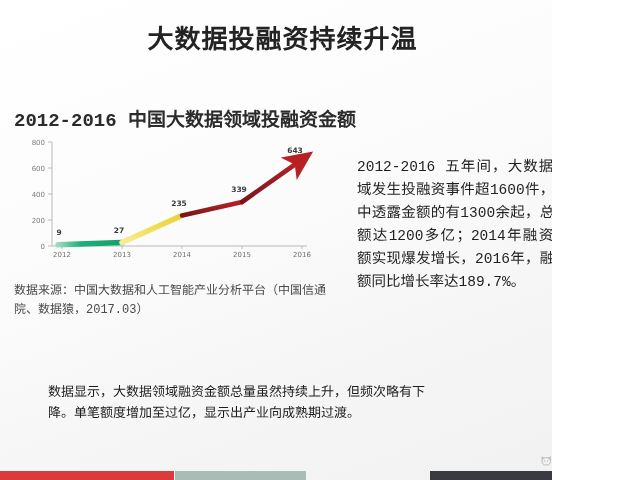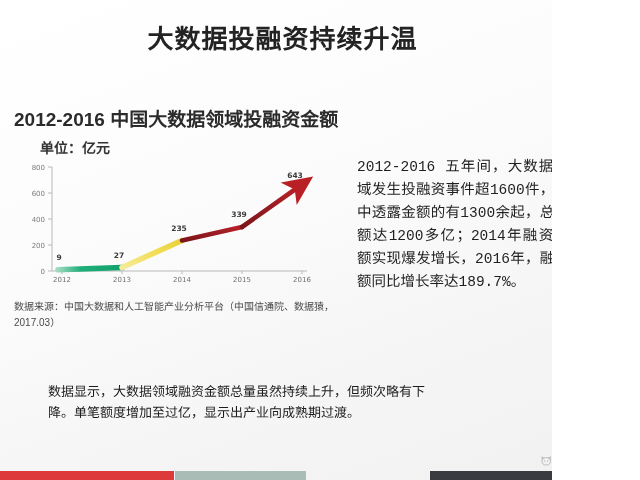--- a/index.html
+++ b/index.html
@@ -40,45 +40,46 @@
     left: 14px;
     top: 104px;
     width: 336px;
   }
   .chart-heading {
     font-size: 19px;
     font-weight: bold;
     color: #2b2b2b;
     letter-spacing: 0px;
     white-space: nowrap;
-    font-family: Liberation Sans, sans-serif;
+    font-family: Liberation Mono, monospace;
   }
   .chart-unit {
     margin-top: 6px;
     margin-left: 26px;
     font-size: 14px;
     font-weight: bold;
     color: #333333;
     font-family: "DejaVu Sans", "Liberation Sans", sans-serif;
   }
   .chart-canvas {
     position: relative;
     margin-top: 2px;
     width: 300px;
     height: 140px;
   }
   .chart-canvas svg {
     display: block;
   }
   .chart-footnote {
+    margin-top: 8px;
     width: 320px;
-    font-size: 10px;
+    font-size: 12px;
     line-height: 1.55;
     color: #4a4a4a;
-    font-family: Liberation Sans, sans-serif;
+    font-family: Liberation Mono, monospace;
   }
 
   
   .body-text {
     position: absolute;
     left: 357px;
     top: 156px;
     width: 212px;
     font-size: 14.5px;
     line-height: 1.58;
@@ -220,21 +221,20 @@
 <body>
 
 <div id="slide">
 
   <div class="slide-title">大数据投融资持续升温</div>
 
   <div class="chart-block">
 
     <div class="chart-heading">2012-2016 中国大数据领域投融资金额</div>
 
-    <div class="chart-unit">单位：亿元</div>
 
     <div class="chart-canvas">
       <svg width="300" height="140" viewBox="0 0 300 140">
         <defs>
           <marker id="arrowHead" markerWidth="7" markerHeight="7" refX="2.2" refY="3" orient="auto">
             <path d="M0,0 L6.5,3 L0,6 L1.6,3 Z" fill="#b92026"></path>
           </marker>
           <linearGradient id="segGreen" x1="0" y1="0" x2="1" y2="0">
             <stop offset="0%" stop-color="#9fd9bf"></stop>
             <stop offset="35%" stop-color="#1faf7a"></stop>

